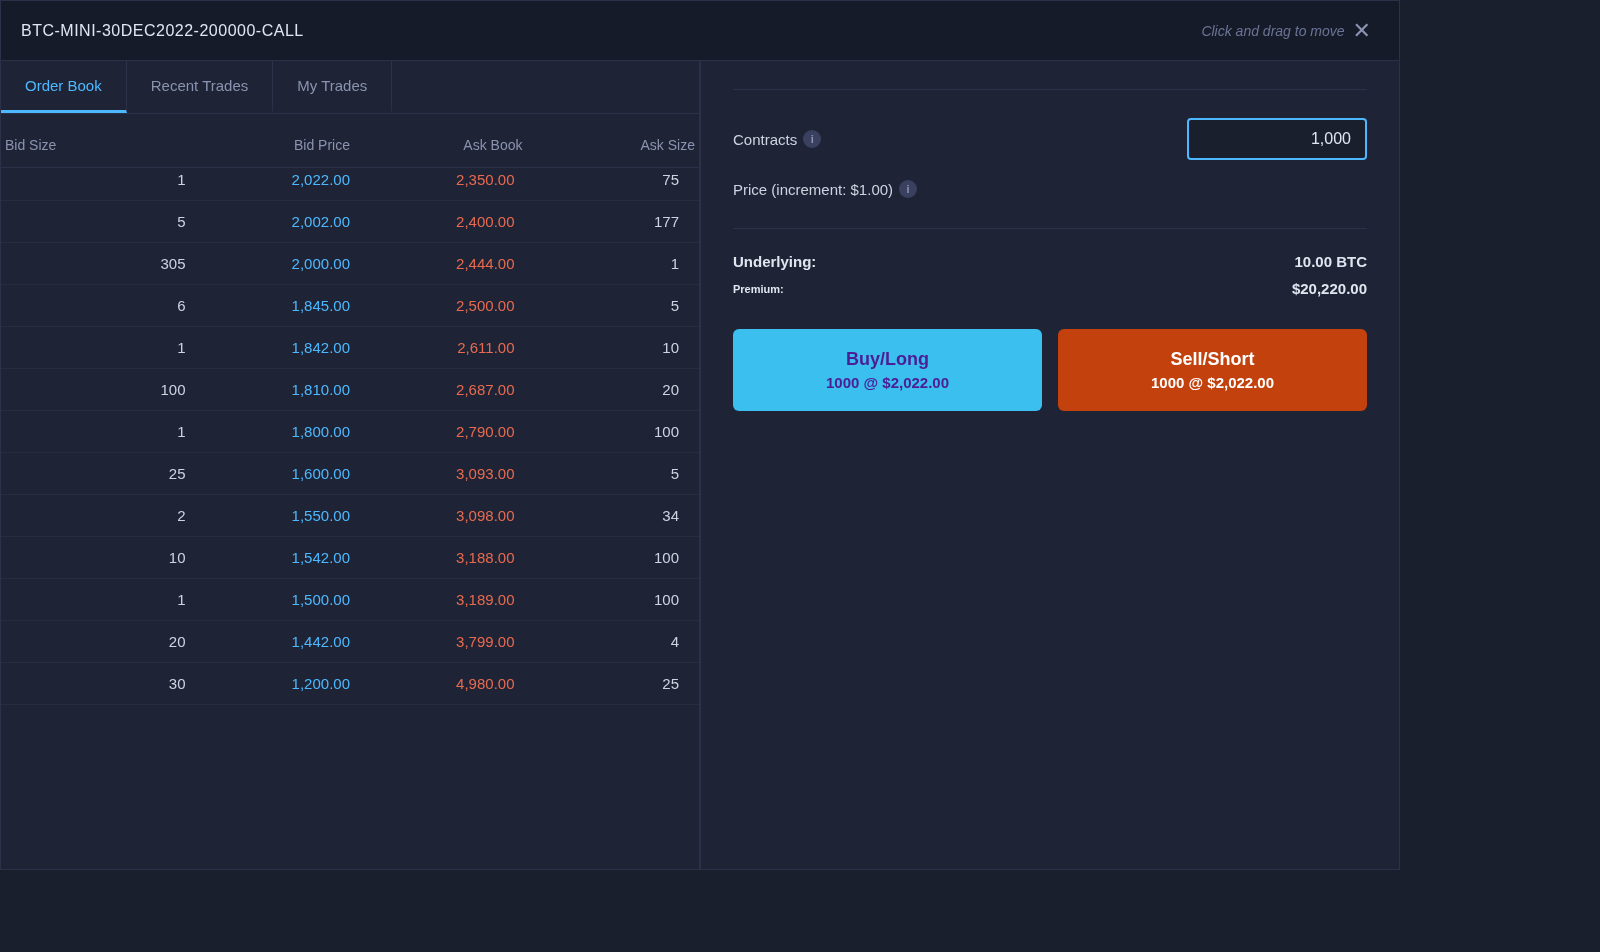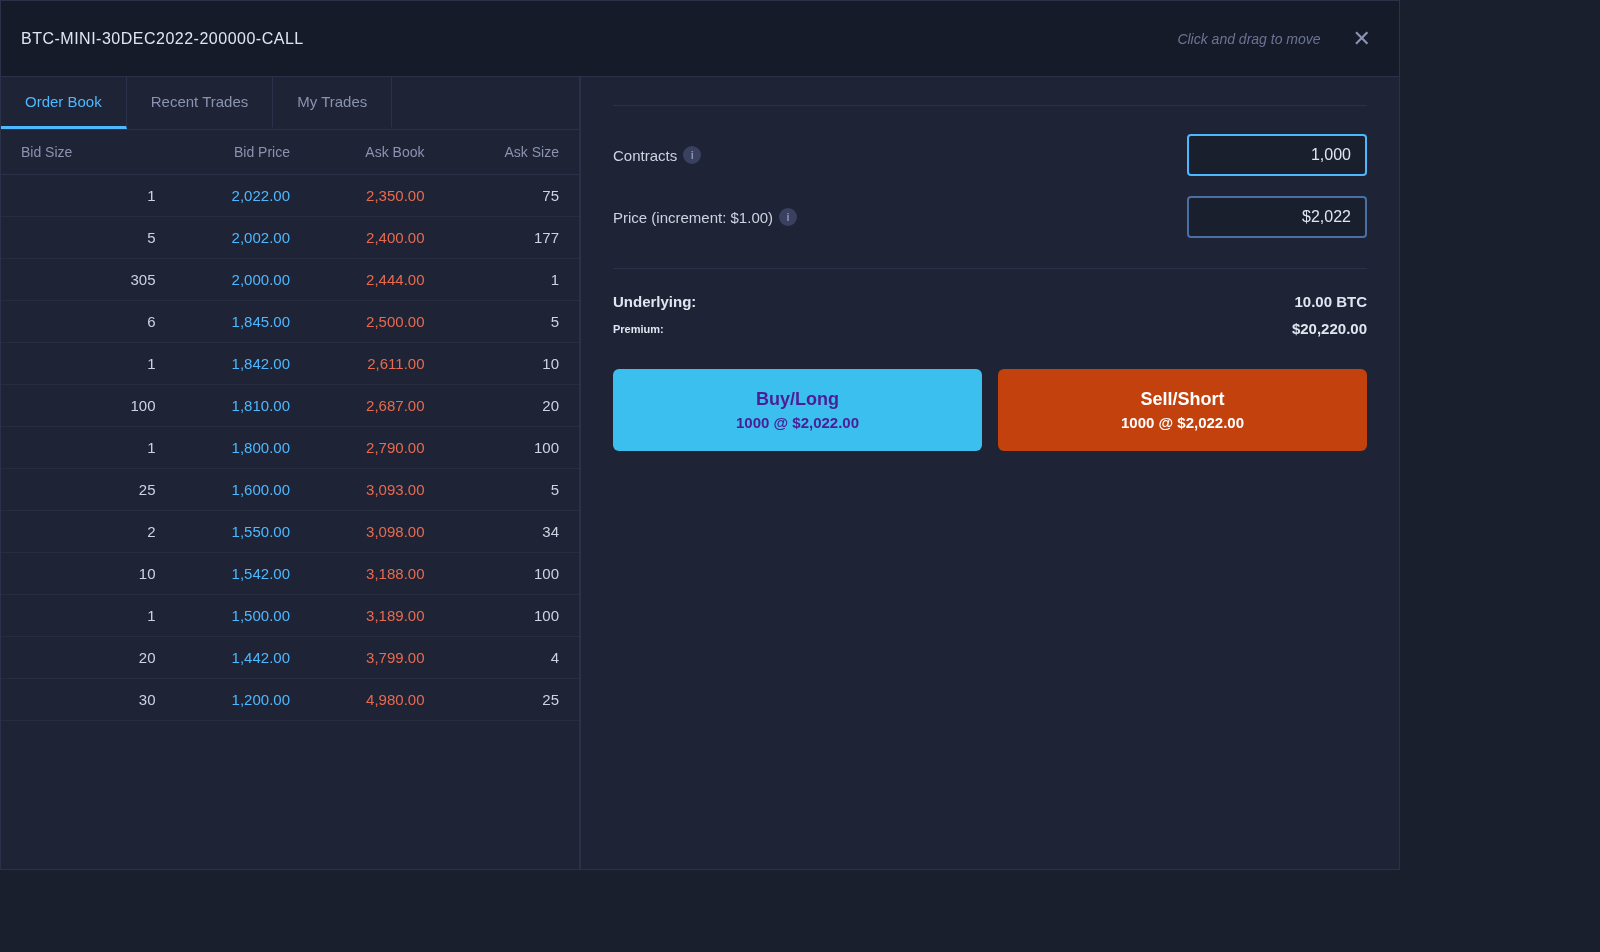--- a/index.html
+++ b/index.html
@@ -21,34 +21,33 @@
       flex-direction: column;
     }
 
     
     .titlebar {
       display: flex;
       align-items: center;
       justify-content: space-between;
       background: #161b2a;
       padding: 0 20px;
-      height: 76px;
+      height: 60px;
       flex-shrink: 0;
       border-bottom: 1px solid #2a3148;
     }
     .titlebar-title {
       color: #e0e6f0;
       font-size: 16px;
       font-weight: 500;
       letter-spacing: 0.5px;
     }
     .titlebar-right {
       display: flex;
       align-items: center;
-      gap: 24px;
     }
     .drag-hint {
       color: #6b7494;
       font-style: italic;
       font-size: 14px;
     }
     .close-btn {
       color: #8a93b0;
       font-size: 22px;
       cursor: pointer;
@@ -60,21 +59,21 @@
 
     
     .main-layout {
       display: flex;
       flex: 1;
       overflow: hidden;
     }
 
     
     .left-panel {
-      width: 580px;
+      width: 700px;
       display: flex;
       flex-direction: column;
       border-right: 2px solid #2a3148;
     }
 
     
     .tabs {
       display: flex;
       border-bottom: 1px solid #2a3148;
       background: #1e2435;
@@ -99,25 +98,25 @@
       flex: 1;
       overflow-y: auto;
     }
     .order-book::-webkit-scrollbar { width: 8px; }
     .order-book::-webkit-scrollbar-track { background: #1e2435; }
     .order-book::-webkit-scrollbar-thumb { background: #3a4160; border-radius: 4px; }
 
     .ob-header {
       display: grid;
       grid-template-columns: 1fr 1fr 1fr 1fr;
-      padding: 14px 20px;
+      padding: 14px 4px;
       background: #1e2435;
       border-bottom: 1px solid #2a3148;
       position: sticky;
-      top: 0;
+      top: 9px;
       z-index: 1;
     }
     .ob-header-cell {
       font-size: 14px;
       color: #8a93b0;
       font-weight: 400;
     }
     .ob-header-cell:first-child { text-align: left; }
     .ob-header-cell:nth-child(2) { text-align: right; }
     .ob-header-cell:nth-child(3) { text-align: right; }
@@ -423,21 +422,20 @@
           <span class="info-icon">i</span>
         </label>
         <input class="field-input blue-border" type="text" value="1,000" style="">
       </div>
 
       <div class="field-row">
         <label class="field-label">
           <span>Price (increment: $1.00)</span>
           <span class="info-icon">i</span>
         </label>
-        <input class="field-input" type="text" value="$2,022" style="">
       </div>
 
       <hr class="divider2">
 
       <div class="underlying-row">
         <span class="underlying-label">Underlying:</span>
         <span class="underlying-value">10.00 BTC</span>
       </div>
 
       <div class="premium-row">

